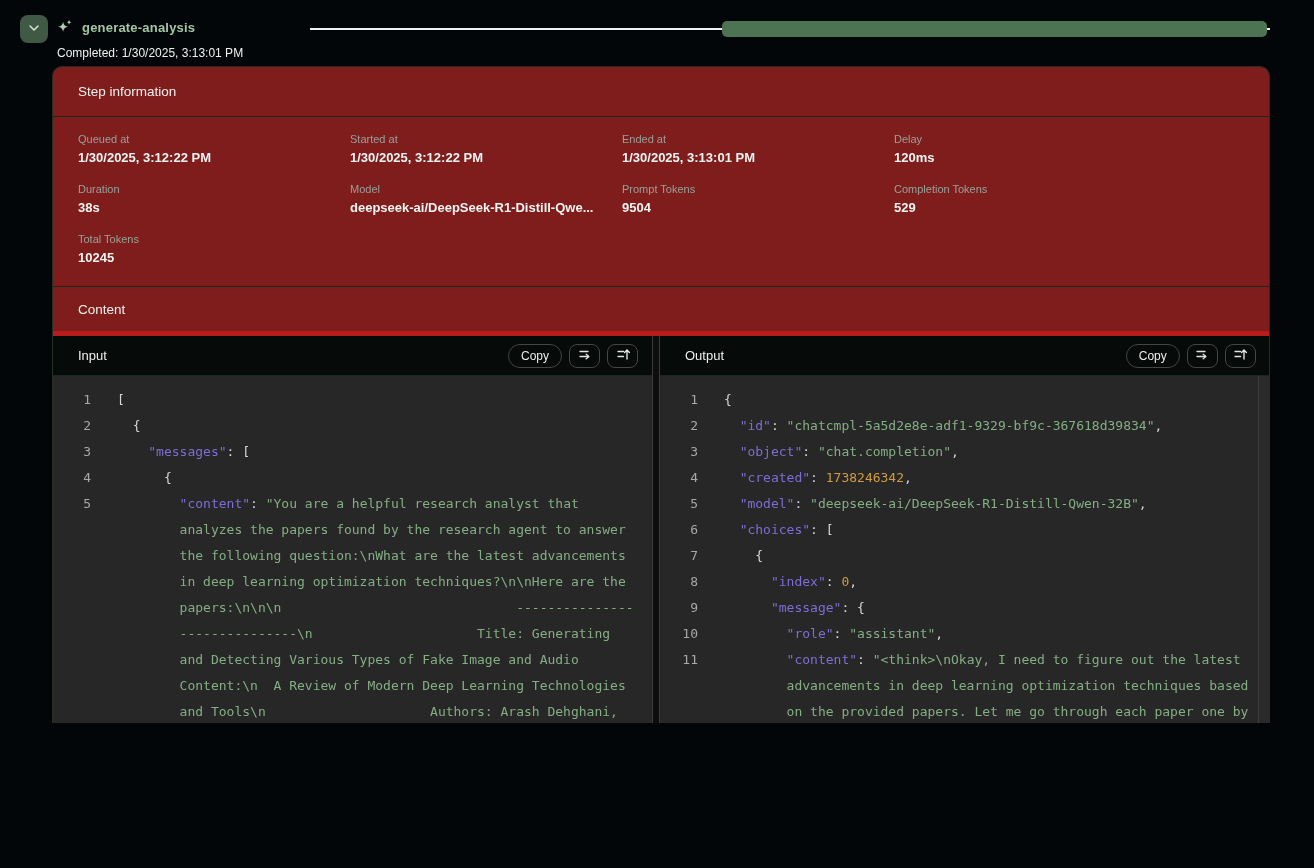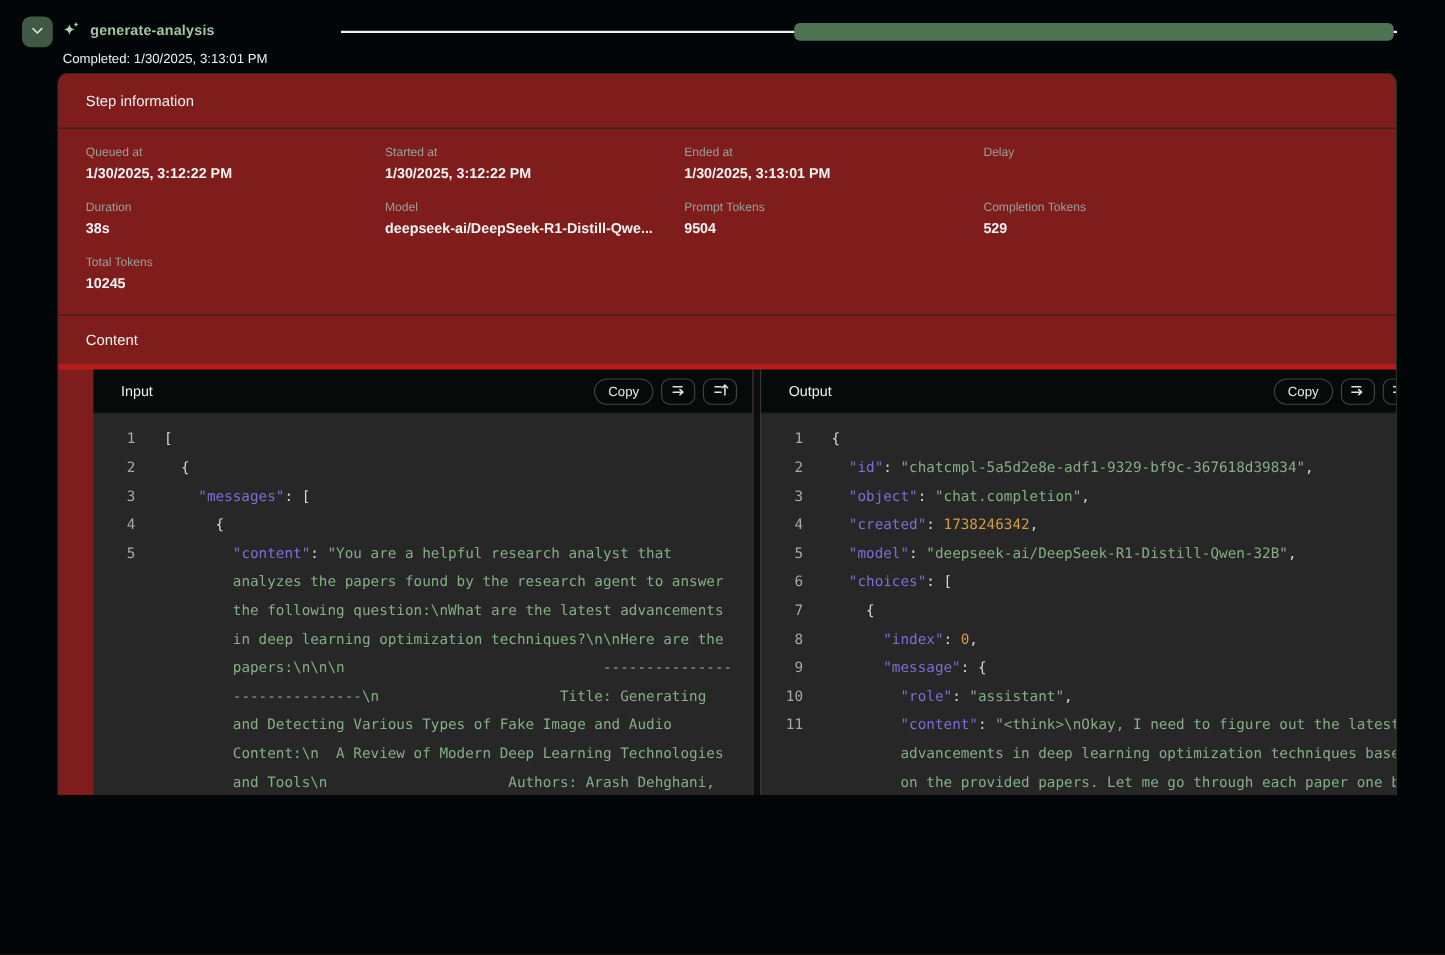--- a/index.html
+++ b/index.html
@@ -51,21 +51,21 @@
   .info-value { font-size:13px; font-weight:700; color:#f2f4f2; white-space:nowrap; }
   .content-header {
     height:44px; flex:0 0 44px; display:flex; align-items:center;
     padding-left:25px; border-top:1px solid #1b2620; border-bottom:5px solid #b91c1c;
     font-size:13.5px; font-weight:500; color:#eef1ee;
   }
 
   
   .content-columns { flex:1; display:flex; min-height:0; }
   .panel { display:flex; flex-direction:column; min-height:0; }
-  .panel-input  { width:599px; flex:0 0 599px;padding-left:32px; }
+  .panel-input  { width:599px; flex:0 0 599px; }
   .panel-output { flex:1; }
   .panel-divider {
     flex:0 0 6px; background:#0d0d0d;
     border-left:1px solid #3c3c3c; border-right:1px solid #3c3c3c;
   }
   .panel-header {
     height:39px; flex:0 0 39px; display:flex; align-items:center;
     padding:0 14px 0 25px; border-bottom:1px solid #1b2620; background:#060a08;
   }
   .panel-title { flex:1; font-size:13px; font-weight:500; color:#edf0ed; }
@@ -140,20 +140,21 @@
       <div>
         <div class="info-label">Started at</div>
         <div class="info-value">1/30/2025, 3:12:22 PM</div>
       </div>
       <div>
         <div class="info-label">Ended at</div>
         <div class="info-value">1/30/2025, 3:13:01 PM</div>
       </div>
       <div>
         <div class="info-label">Delay</div>
+        <div class="info-value">120ms</div>
       </div>
       <div>
         <div class="info-label">Duration</div>
         <div class="info-value">38s</div>
       </div>
       <div>
         <div class="info-label">Model</div>
         <div class="info-value">deepseek-ai/DeepSeek-R1-Distill-Qwe...</div>
       </div>
       <div>

